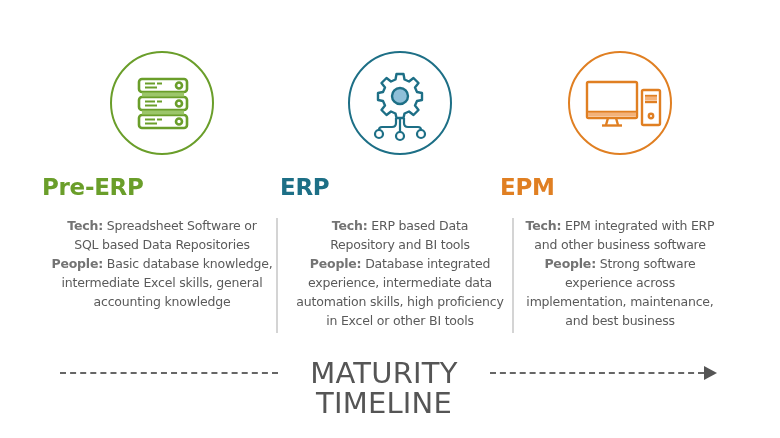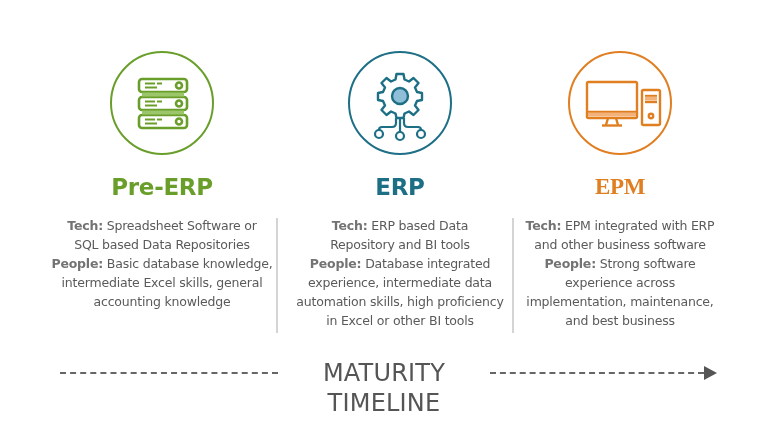--- a/index.html
+++ b/index.html
@@ -1,36 +1,36 @@
 <!DOCTYPE html>
 <html><head>
 <meta charset="utf-8">
 <style>
   html, body { margin: 0; padding: 0; background: #ffffff; }
   body { width: 780px; height: 438px; position: relative; overflow: hidden;
          font-family: "DejaVu Sans", "Liberation Sans", sans-serif; }
   .icon-circle { position: absolute; width: 104px; height: 104px; border-radius: 50%;
                  box-sizing: border-box; border: 2px solid; }
   .icon-circle svg { position: absolute; left: 0; top: 0; width: 100px; height: 100px; }
-  .stage-title { position: absolute; width: 240px; text-align: center;
+  .stage-title { position: absolute; width: 240px; text-align: left;
                  font-size: 23px; font-weight: bold; letter-spacing: -0.3px; }
   .stage-body { position: absolute; width: 240px; text-align: center;
                 font-size: 12.5px; line-height: 19px; color: #5a5a5a; letter-spacing: -0.2px; }
   .stage-body b { color: #737373; font-weight: bold; }
   .divider { position: absolute; top: 218px; width: 2px; height: 115px; background: #d4d4d4; }
   .timeline { position: absolute; top: 358px; left: 60px; width: 660px; height: 30px; }
   .dash-left { position: absolute; left: 0; top: 14px; width: 218px; height: 0;
                border-top: 2px dashed #666; }
   .dash-right { position: absolute; left: 430px; top: 14px; width: 214px; height: 0;
                 border-top: 2px dashed #666; }
   .arrow-head { position: absolute; left: 644px; top: 8px; width: 0; height: 0;
                 border-top: 7px solid transparent; border-bottom: 7px solid transparent;
                 border-left: 13px solid #555; }
   .timeline-label { position: absolute; left: 218px; width: 212px; top: 0; text-align: center;
-                    font-size: 24px; color: #555; letter-spacing: 0.2px; line-height: 30px; }
+                    font-size: 29px; color: #555; letter-spacing: 0.2px; line-height: 30px; }
 </style>
 </head>
 <body>
 
 <div class="icon-circle" style="left:110px; top:51px; border-color:#6a9e2a;">
   <svg viewBox="0 0 100 100">
     <g fill="none" stroke="#6a9e2a" stroke-width="2.6">
       <rect x="27" y="26" width="48" height="13" rx="3"></rect>
       <rect x="27" y="44" width="48" height="13" rx="3"></rect>
       <rect x="27" y="62" width="48" height="13" rx="3"></rect>
@@ -99,21 +99,21 @@
       <line x1="32" y1="72.5" x2="52" y2="72.5"></line>
       <rect x="72" y="37" width="18" height="35" rx="1.5"></rect>
       <line x1="75" y1="43" x2="87" y2="43"></line>
       <line x1="75" y1="49" x2="87" y2="49"></line>
       <circle cx="81" cy="63" r="2.2"></circle>
     </g>
     <rect x="18" y="59.5" width="48" height="4" fill="#f3b27a"></rect>
     <rect x="75" y="43.5" width="12" height="4" fill="#f3b27a"></rect>
   </svg>
 </div>
-<div class="stage-title" style="left:500px; top:174px; color:#e07f22;font-family:Liberation Serif, serif;">EPM</div>
+<div class="stage-title" style="left:500px; top:174px; color:#e07f22;">EPM</div>
 <div class="stage-body" style="left:500px; top:216px;">
   <div><b>Tech:</b> <span>EPM integrated with ERP</span></div>
   <div>and other business software</div>
   <div><b>People:</b> <span>Strong software</span></div>
   <div>experience across</div>
   <div>implementation, maintenance,</div>
   <div>and best business</div>
 </div>
 
 <div class="timeline">

